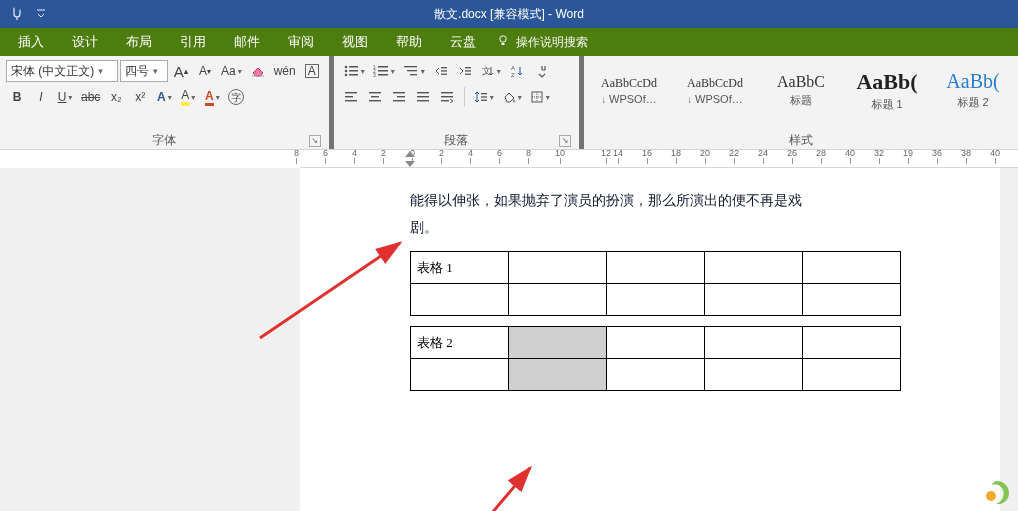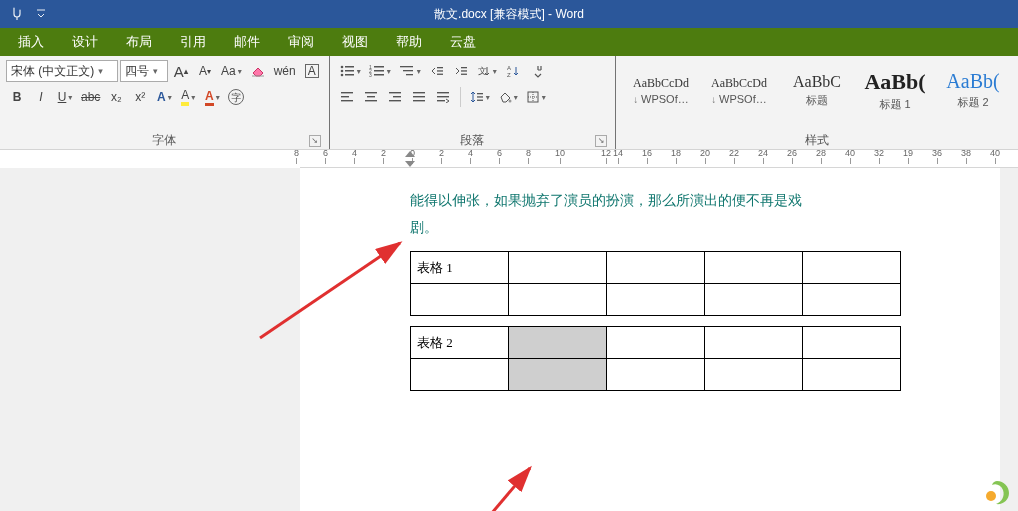--- a/index.html
+++ b/index.html
@@ -40,62 +40,62 @@
   }
   .tell-me { display:flex; align-items:center; color:#fff; margin-left:6px; gap:6px; opacity:0.95; }
   .tell-me .bulb { font-size:14px; }
   .ribbon {
     height: 94px;
     background: #f3f3f3;
     border-bottom: 1px solid #d4d4d4;
     display: flex;
   }
   .group {
-    border-right: 1px solid #737373;
+    border-right: 5px solid #737373;
     display: flex;
     flex-direction: column;
     padding: 4px 6px 0 6px;
     position: relative;
   }
   .group-body { flex: 1; display:flex; flex-direction:column; gap:4px; }
   .group-label { text-align:center; font-size:12px; color:#555; height:18px; line-height:18px; position:relative; }
   .group-label .launcher { position:absolute; right:2px; bottom:2px; width:12px; height:12px; border:1px solid #aaa; font-size:8px; line-height:10px; text-align:center; color:#666; }
   .row { display:flex; align-items:center; gap:2px; }
   .combo {
     height:22px; border:1px solid #ababab; background:#fff; display:flex; align-items:center; padding:0 4px; font-size:12px; color:#333;
   }
   .combo .dd { margin-left:4px; font-size:9px; color:#666; }
   .btn {
     height:22px; min-width:22px; display:flex; align-items:center; justify-content:center;
     padding:0 3px; color:#444; cursor:pointer; border-radius:2px;
   }
   .btn .dd { font-size:8px; margin-left:2px; color:#666; }
   .btn svg { display:block; }
-  .styles-gallery { display:flex; gap:0; padding-top:2px;}
+  .styles-gallery { display:flex; gap:8px; padding-top:2px;}
   .style-item {
     width:78px; height:56px; border:1px solid transparent; display:flex; flex-direction:column; align-items:center; justify-content:center; cursor:pointer;
   }
   .style-preview { font-family: "Times New Roman", serif; color:#333; }
   .style-name { font-size:11px; color:#555; margin-top:2px; }
   .ruler {
     height:18px; background:#fff; border-bottom:1px solid #d6d6d6;
     position:relative; margin-left:300px;
   }
   .ruler .tick { position:absolute; top:0; height:18px; font-size:9px; color:#666; }
   .ruler .tick .line { width:1px; height:6px; background:#999; margin:0 auto; }
   .doc-area {
     position:relative; background:#f0f0f0; height: calc(511px - 28px - 28px - 94px - 18px);
     overflow:hidden;
   }
   .page {
     position:absolute; left:300px; top:0; width:700px; min-height:400px; background:#fff;
     box-shadow: none;
     padding: 20px 0 0 110px;
   }
-  .para { font-size:14px; color:#0f766e; line-height:1.9; font-family: "SimSun", serif; }
+  .para { font-size:14px; color:#0f172a; line-height:1.9; font-family: "SimSun", serif; }
   .word-table { border-collapse:collapse; margin-top:6px; }
   .word-table td {
     border:1px solid #000; width:98px; height:32px; padding:2px 6px; font-size:13px; vertical-align:middle;
     font-family:"SimSun", serif;
   }
   .word-table td.sel { background:#cfcfcf; }
   .arrow { position:absolute; pointer-events:none; }
   .watermark {
     position:absolute; right:6px; bottom:4px; display:flex; align-items:center; gap:6px;
     font-size:12px; opacity:0.95;
@@ -132,20 +132,29 @@
 <div class="tabs">
   <div class="tab">插入</div>
   <div class="tab">设计</div>
   <div class="tab">布局</div>
   <div class="tab">引用</div>
   <div class="tab">邮件</div>
   <div class="tab">审阅</div>
   <div class="tab">视图</div>
   <div class="tab">帮助</div>
   <div class="tab">云盘</div>
+  <div class="tell-me">
+    <span class="bulb">
+      <svg width="14" height="14" viewBox="0 0 14 14">
+          <circle cx="7" cy="5" r="3.2" fill="none" stroke="#fff" stroke-width="1"></circle>
+          <path d="M5.5 9h3v2h-3z" fill="#fff"></path>
+        </svg>
+    </span>
+    <span>操作说明搜索</span>
+  </div>
 </div>
 
 <div class="ribbon">
 
   <div class="group" style="width:344px">
     <div class="group-body">
       <div class="row">
         <div class="combo" style="width:112px">
           <span>宋体 (中文正文)</span>
             <span class="dd">▾</span>

